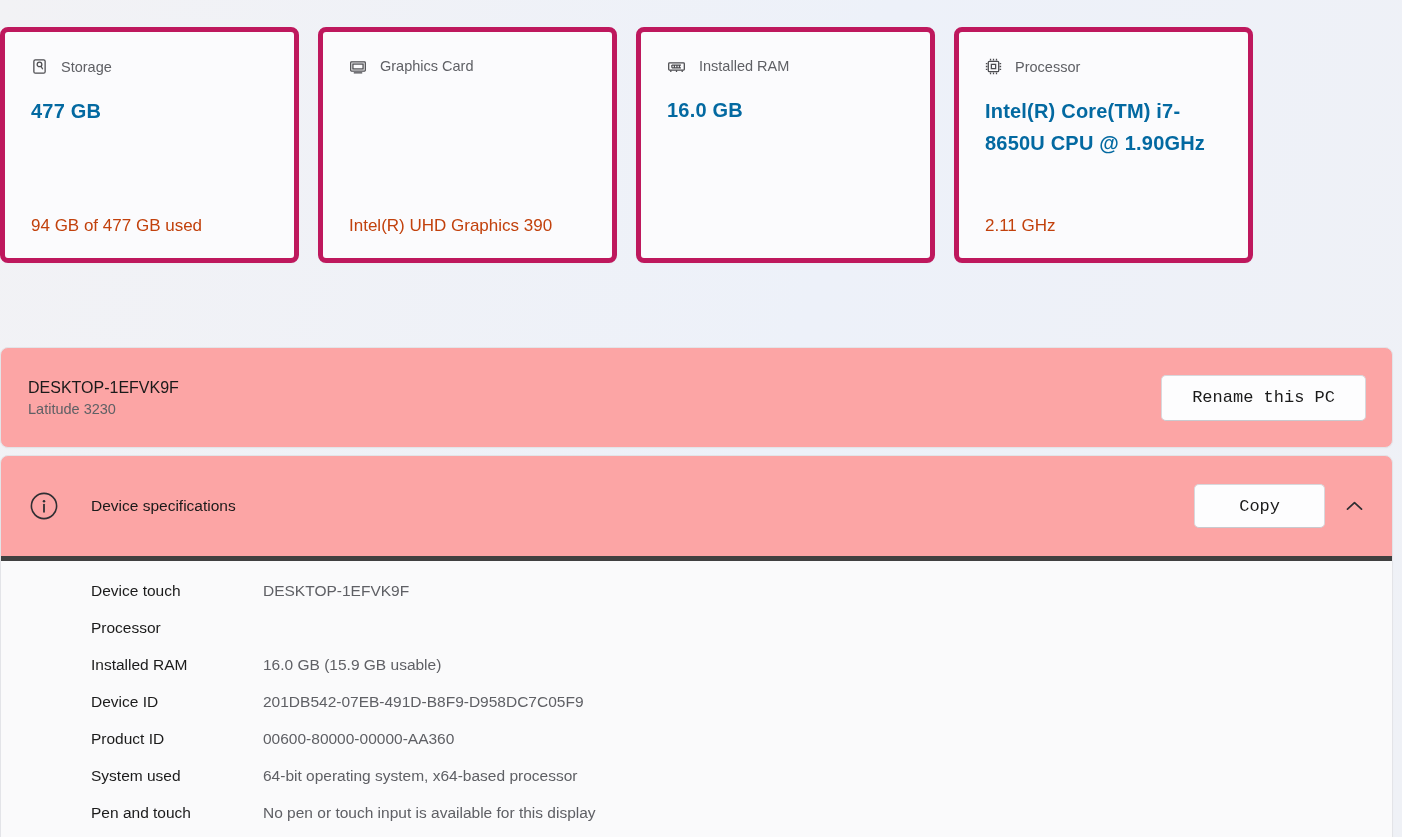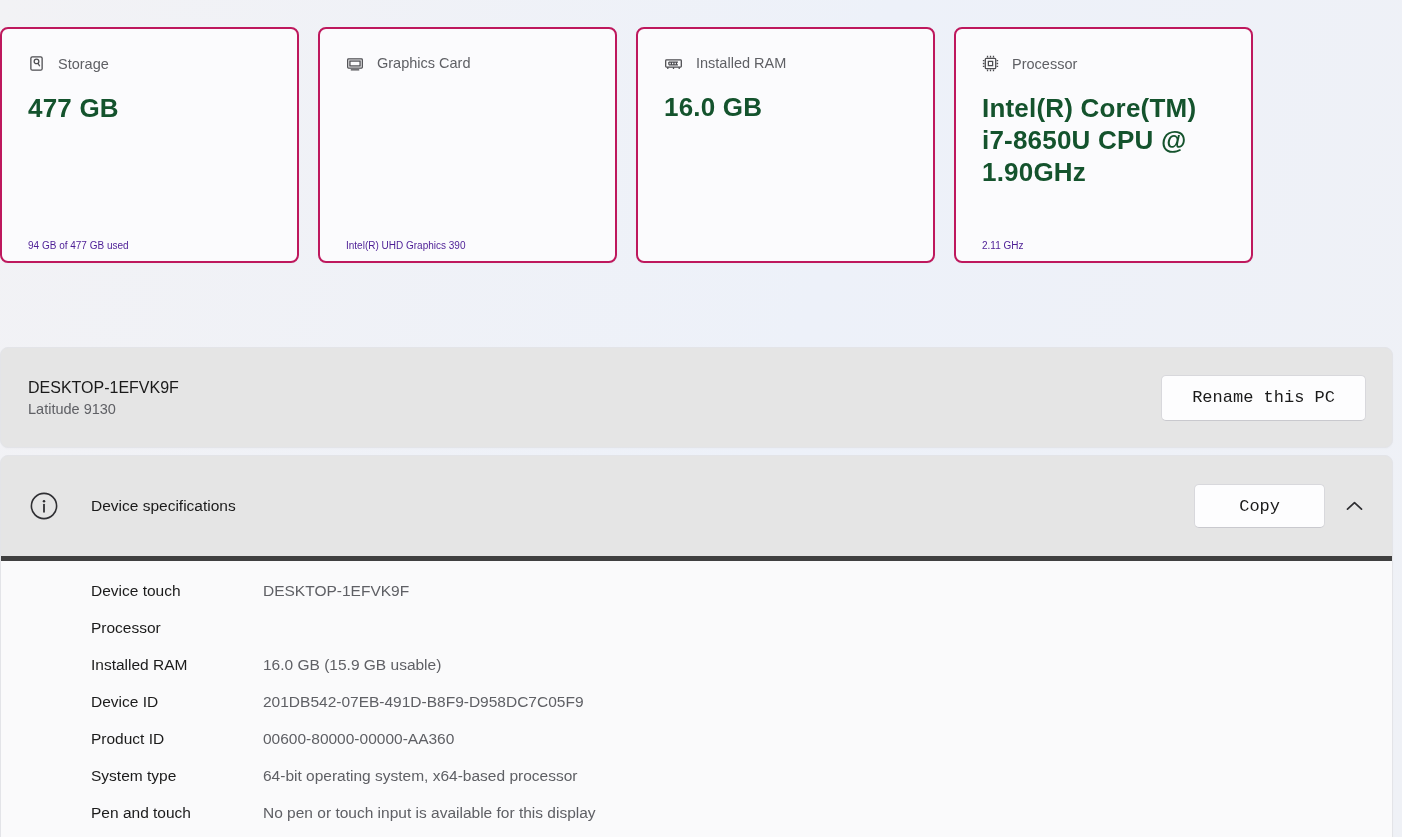--- a/index.html
+++ b/index.html
@@ -13,43 +13,43 @@
 
   
   .cards-row {
     position: absolute; left: 0; top: 27px;
     display: flex; gap: 19px;
   }
   .hw-card {
     position: relative;
     width: 299px; height: 236px;
     background: #fbfbfd;
-    border: 2px solid #be185d;
+    border: 5px solid #be185d;
     border-radius: 8px;
     padding: 26px 20px 24px 26px;
     box-shadow: 0 1px 2px rgba(0,0,0,0.02);
   }
   .hw-card .card-head { display: flex; align-items: center; gap: 13px; color: #5f6065; }
   .hw-card .card-label { font-size: 14.5px; color: #5f6065; }
   .hw-card .card-icon { display: flex; color: #4c4c50; }
   .hw-card .card-value {
     margin-top: 20px;
-    font-size: 26px; font-weight: 700; letter-spacing: .2px;
-    line-height: 32px; color: #14532d;
+    font-size: 20px; font-weight: 700; letter-spacing: .2px;
+    line-height: 32px; color: #0369a1;
     padding-right: 8px;
   }
   .hw-card .card-caption {
-    position: absolute; left: 26px; bottom: 10px;
-    font-size: 10px; color: #4c1d95;
+    position: absolute; left: 26px; bottom: 22px;
+    font-size: 17px; color: #c2410c;
   }
 
   
   .wide-card {
     position: absolute; left: 0; width: 1393px;
-    background: #e5e5e5;
+    background: #fca5a5;
     border: 1px solid #e3e4e8;
     border-radius: 8px;
     box-shadow: 0 1px 2px rgba(0,0,0,0.02);
   }
 
   
   .rename-card {
     top: 347px; height: 101px;
     display: flex; align-items: center; justify-content: space-between;
     padding: 0 26px 0 27px;
@@ -152,21 +152,21 @@
       </div>
       <div class="card-value">Intel(R) Core(TM) i7-8650U CPU @ 1.90GHz</div>
       <div class="card-caption">2.11 GHz</div>
     </div>
 
   </div>
 
   <div class="wide-card rename-card">
     <div>
       <div class="device-name">DESKTOP-1EFVK9F</div>
-      <div class="device-model">Latitude 9130</div>
+      <div class="device-model">Latitude 3230</div>
     </div>
     <button class="win-button">Rename this PC</button>
   </div>
 
   <div class="wide-card specs-card">
     <div class="specs-header">
       <span class="info-icon">
         <svg width="28" height="28" viewBox="0 0 28 28" fill="none">
           <circle cx="14" cy="14" r="12.6" stroke="currentColor" stroke-width="1.6"></circle>
           <circle cx="14" cy="9.3" r="1.25" fill="currentColor"></circle>
@@ -196,21 +196,21 @@
       </div>
       <div class="spec-row">
         <span class="spec-label">Device ID</span>
         <span class="spec-value">201DB542-07EB-491D-B8F9-D958DC7C05F9</span>
       </div>
       <div class="spec-row">
         <span class="spec-label">Product ID</span>
         <span class="spec-value">00600-80000-00000-AA360</span>
       </div>
       <div class="spec-row">
-        <span class="spec-label">System type</span>
+        <span class="spec-label">System used</span>
         <span class="spec-value">64-bit operating system, x64-based processor</span>
       </div>
       <div class="spec-row">
         <span class="spec-label">Pen and touch</span>
         <span class="spec-value">No pen or touch input is available for this display</span>
       </div>
     </div>
   </div>
 
 </div>

